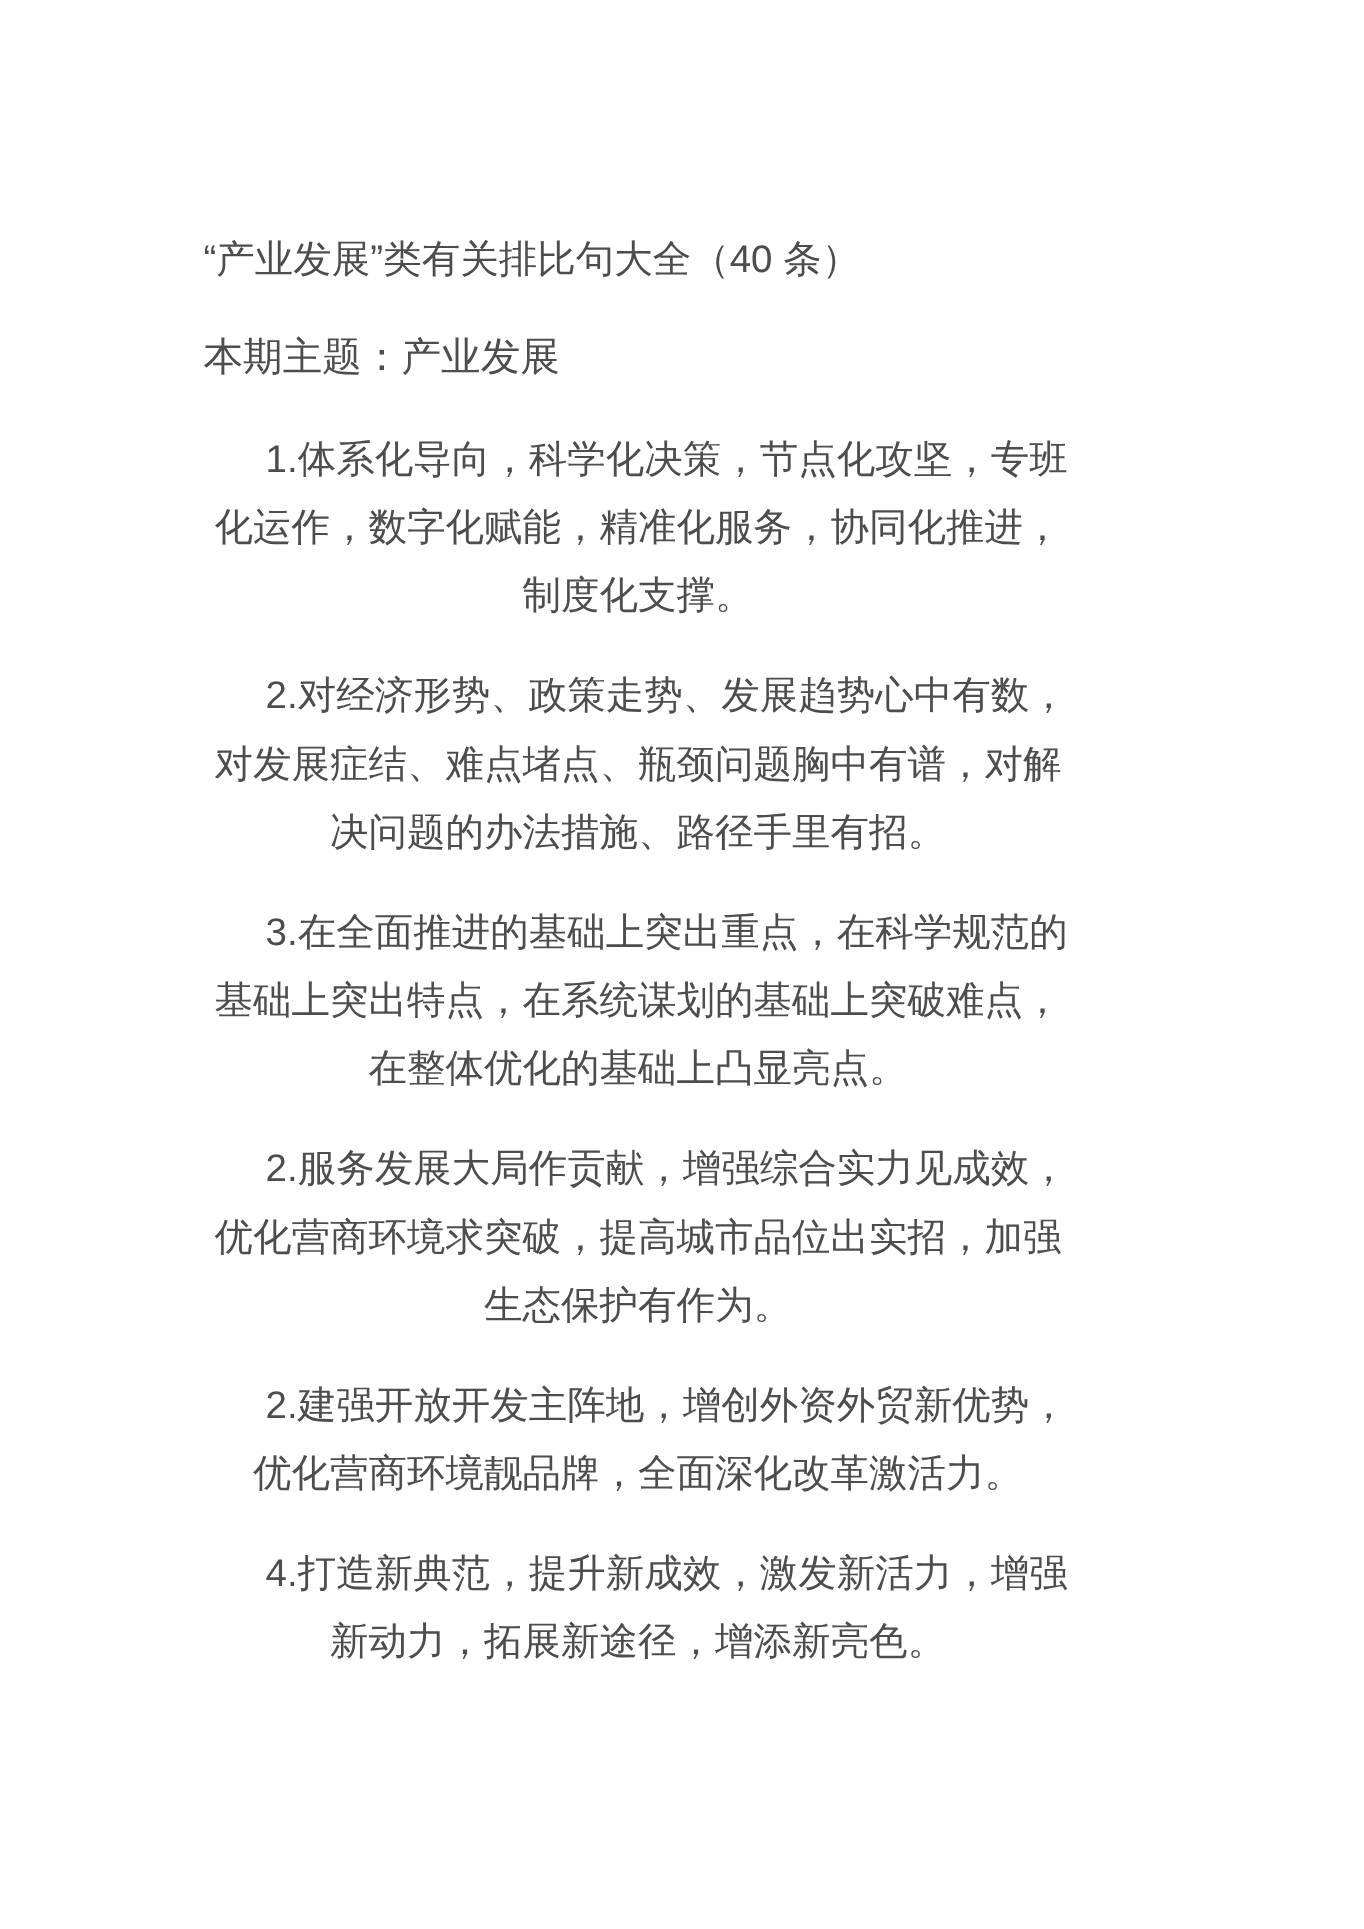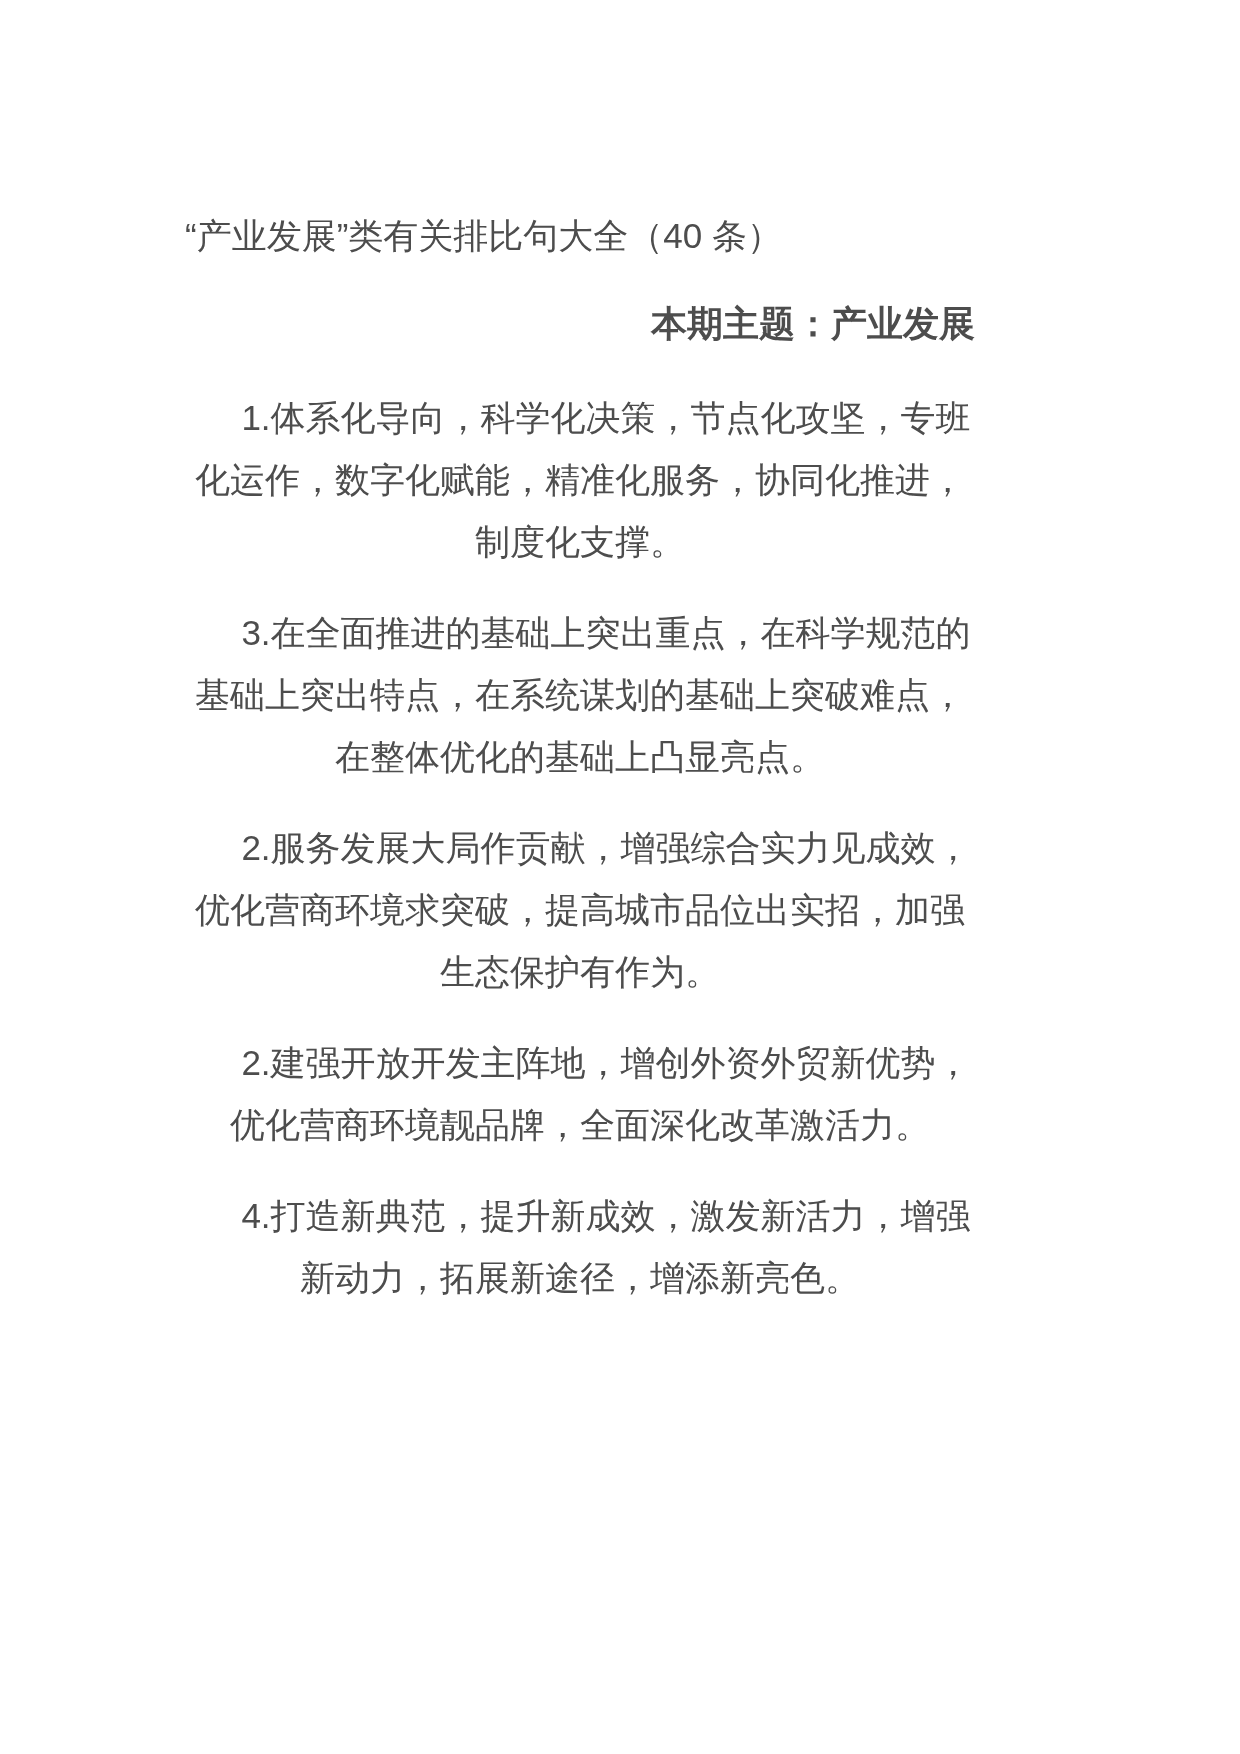--- a/index.html
+++ b/index.html
@@ -24,23 +24,23 @@
     margin: 0;
     font-size: 35px;
     font-weight: 400;
     line-height: 48px;
     text-align: left;
     white-space: nowrap;
   }
   .doc-subtitle {
     margin: 40px 0 0 0;
     font-size: 36px;
-    font-weight: 700;
+    font-weight: 400;
     line-height: 48px;
-    text-align: right;
+    text-align: left;
   }
   .body-paragraph {
     margin: 29px 0 0 0;
     font-size: 35px;
     font-weight: 400;
     line-height: 62px;
     text-align: center;
     text-indent: 52px;
     word-break: normal;
     overflow-wrap: break-word;
@@ -50,18 +50,19 @@
   }
 </style>
 </head>
 <body>
 
 <div class="page">
   <div class="content">
     <h1 class="doc-title">“产业发展”类有关排比句大全（40 条）</h1>
     <h2 class="doc-subtitle">本期主题：产业发展</h2>
     <p class="body-paragraph first">1.体系化导向，科学化决策，节点化攻坚，专班化运作，数字化赋能，精准化服务，协同化推进，制度化支撑。</p>
+    <p class="body-paragraph">2.对经济形势、政策走势、发展趋势心中有数，对发展症结、难点堵点、瓶颈问题胸中有谱，对解决问题的办法措施、路径手里有招。</p>
     <p class="body-paragraph">3.在全面推进的基础上突出重点，在科学规范的基础上突出特点，在系统谋划的基础上突破难点，在整体优化的基础上凸显亮点。</p>
     <p class="body-paragraph">2.服务发展大局作贡献，增强综合实力见成效，优化营商环境求突破，提高城市品位出实招，加强生态保护有作为。</p>
     <p class="body-paragraph">2.建强开放开发主阵地，增创外资外贸新优势，优化营商环境靓品牌，全面深化改革激活力。</p>
     <p class="body-paragraph">4.打造新典范，提升新成效，激发新活力，增强新动力，拓展新途径，增添新亮色。</p>
   </div>
 </div>
 
 </body></html>

